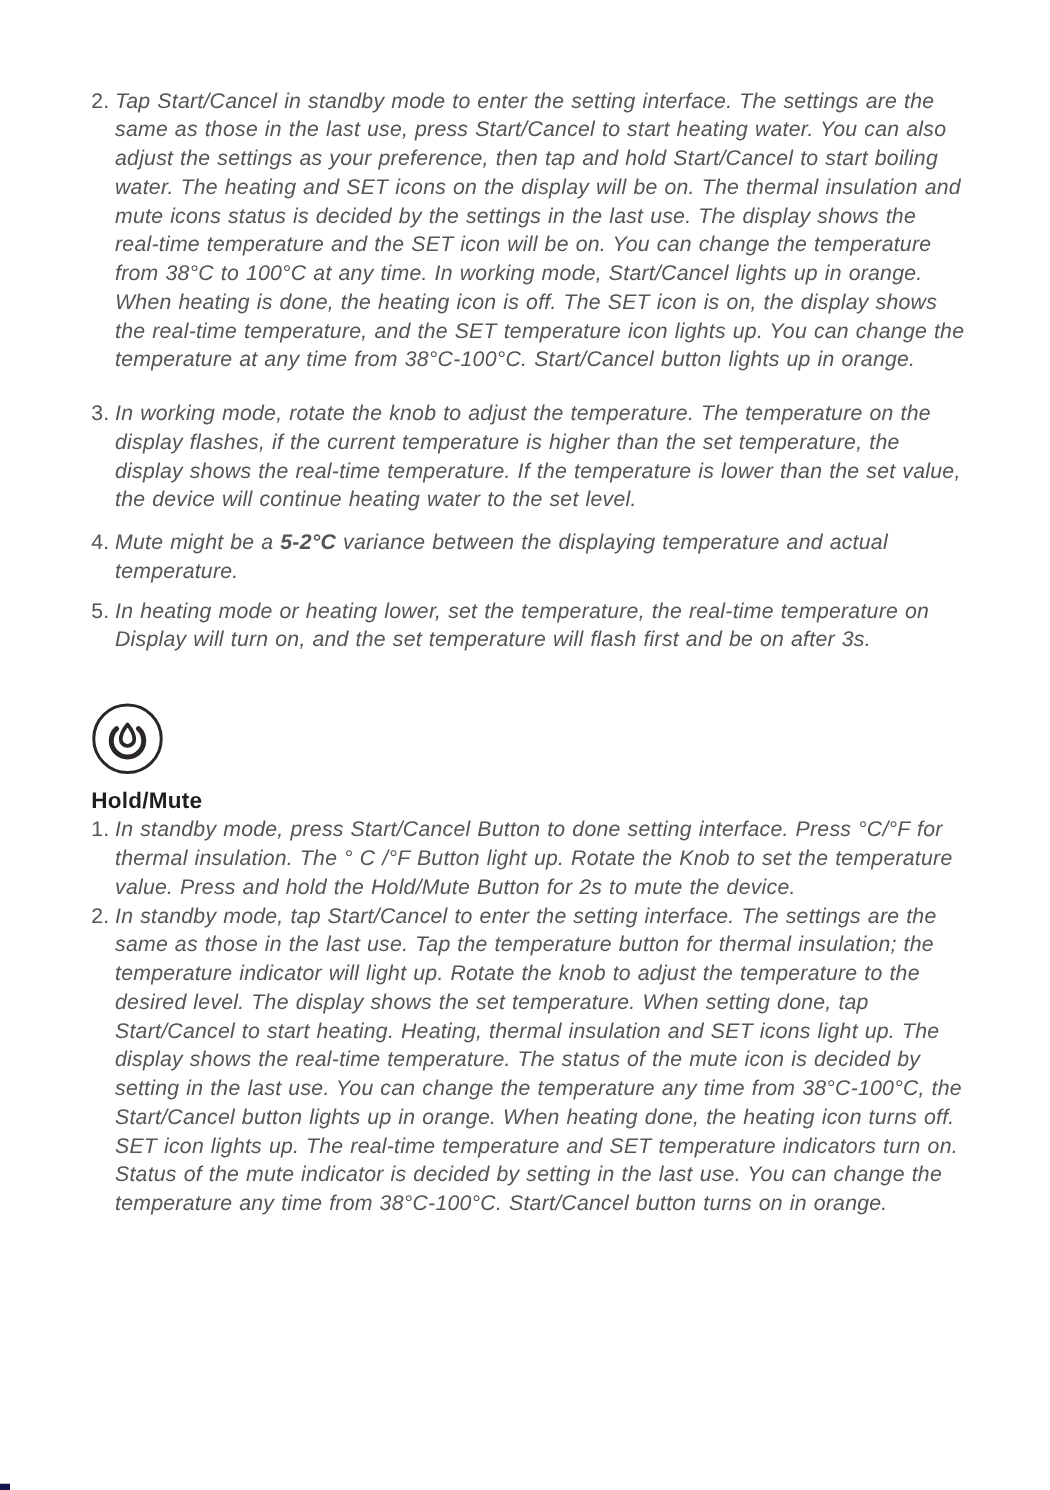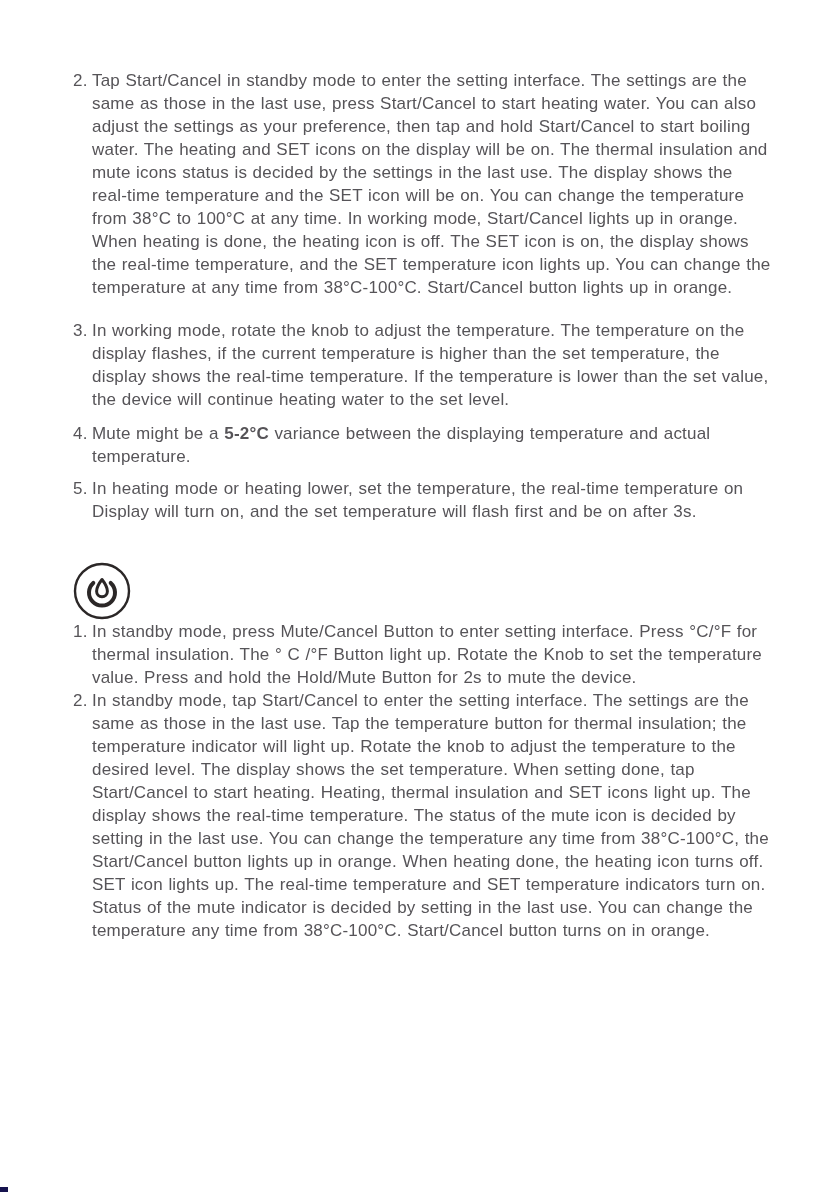--- a/index.html
+++ b/index.html
@@ -30,20 +30,21 @@
   .list-item {
     display: flex;
     align-items: flex-start;
   }
   .list-item .num {
     flex: 0 0 19px;
     width: 19px;
   }
   .list-item .txt {
     flex: 1 1 auto;
+    font-style: italic;
   }
   .gap-after-lg { margin-bottom: 20px; }
   .gap-after-md { margin-bottom: 11px; }
   .gap-after-sm { margin-bottom: 9px; }
   .bold-inline { font-weight: 700; }
   .icon-row {
     margin-top: 39px;
     height: 58px;
   }
   .icon-row svg { display: block; }
@@ -93,24 +94,25 @@
     <div class="icon-row">
       <span>
         <svg width="58" height="58" viewBox="0 0 58 58" fill="none">
           <circle cx="29" cy="29" r="27" stroke="#2B2727" stroke-width="2.4"></circle>
           <path d="M 37.7 20.9 A 13 13 0 1 1 20.3 20.9" stroke="#2B2727" stroke-width="4" stroke-linecap="round"></path>
           <path d="M 29 17.5 C 32.4 21.8 34.4 25.3 34.4 29.3 A 5.4 5.4 0 1 1 23.6 29.3 C 23.6 25.3 25.6 21.8 29 17.5 Z" stroke="#2B2727" stroke-width="3" stroke-linejoin="round"></path>
         </svg>
       </span>
     </div>
 
+    <div class="section-heading">Hold/Mute</div>
 
     <div class="list-item">
       <span class="num">1.</span>
-      <span class="txt">In standby mode, press Mute/Cancel Button to enter setting interface. Press °C/°F for thermal insulation. The ° C /°F Button light up. Rotate the Knob to set the temperature value. Press and hold the Hold/Mute Button for 2s to mute the device.</span>
+      <span class="txt">In standby mode, press Start/Cancel Button to done setting interface. Press °C/°F for thermal insulation. The ° C /°F Button light up. Rotate the Knob to set the temperature value. Press and hold the Hold/Mute Button for 2s to mute the device.</span>
     </div>
 
     <div class="list-item">
       <span class="num">2.</span>
       <span class="txt">In standby mode, tap Start/Cancel to enter the setting interface. The settings are the same as those in the last use. Tap the temperature button for thermal insulation; the temperature indicator will light up. Rotate the knob to adjust the temperature to the desired level. The display shows the set temperature. When setting done, tap Start/Cancel to start heating. Heating, thermal insulation and SET icons light up. The display shows the real-time temperature. The status of the mute icon is decided by setting in the last use. You can change the temperature any time from 38°C-100°C, the Start/Cancel button lights up in orange. When heating done, the heating icon turns off. SET icon lights up. The real-time temperature and SET temperature indicators turn on. Status of the mute indicator is decided by setting in the last use. You can change the temperature any time from 38°C-100°C. Start/Cancel button turns on in orange.</span>
     </div>
 
   </div>
 
   <div class="corner-mark"></div>

